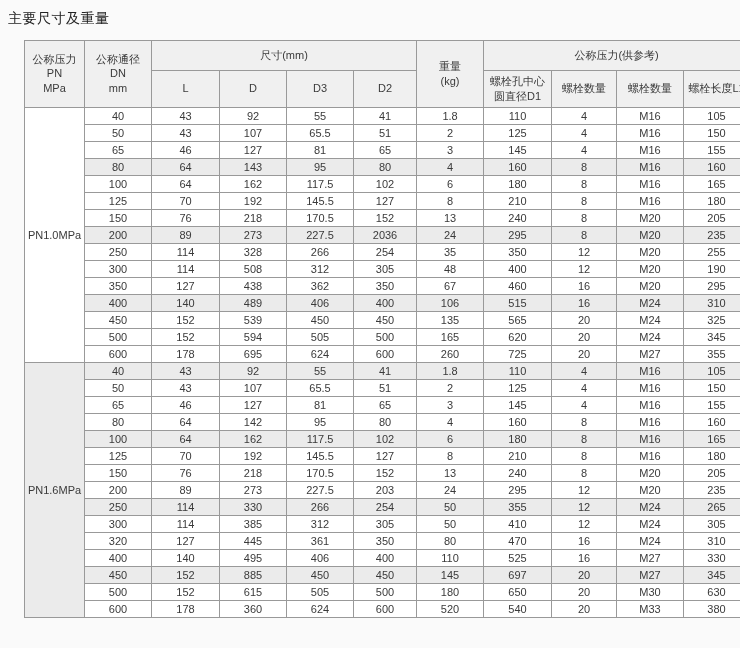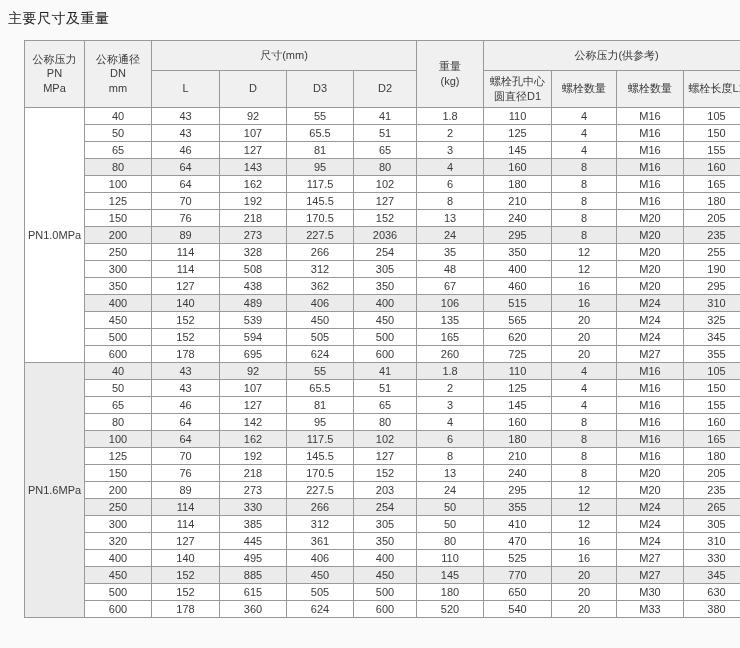--- a/index.html
+++ b/index.html
@@ -443,21 +443,21 @@
           <td>M27</td>
           <td>330</td>
         </tr>
         <tr class="shaded">
           <td>450</td>
           <td>152</td>
           <td>885</td>
           <td>450</td>
           <td>450</td>
           <td>145</td>
-          <td>770</td>
+          <td>697</td>
           <td>20</td>
           <td>M27</td>
           <td>345</td>
         </tr>
         <tr>
           <td>500</td>
           <td>152</td>
           <td>615</td>
           <td>505</td>
           <td>500</td>

